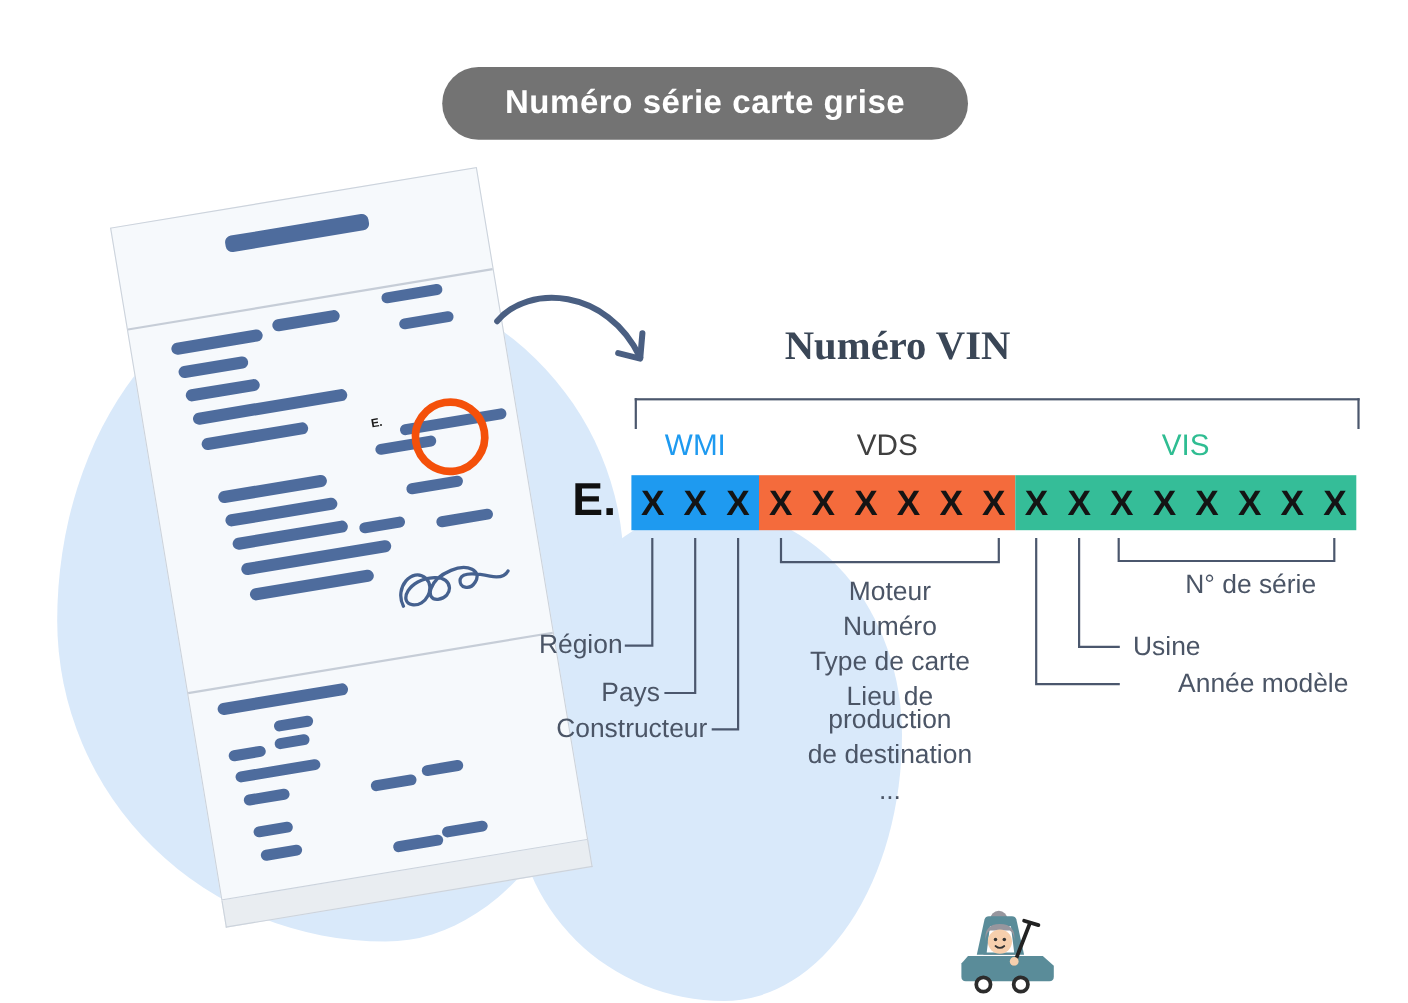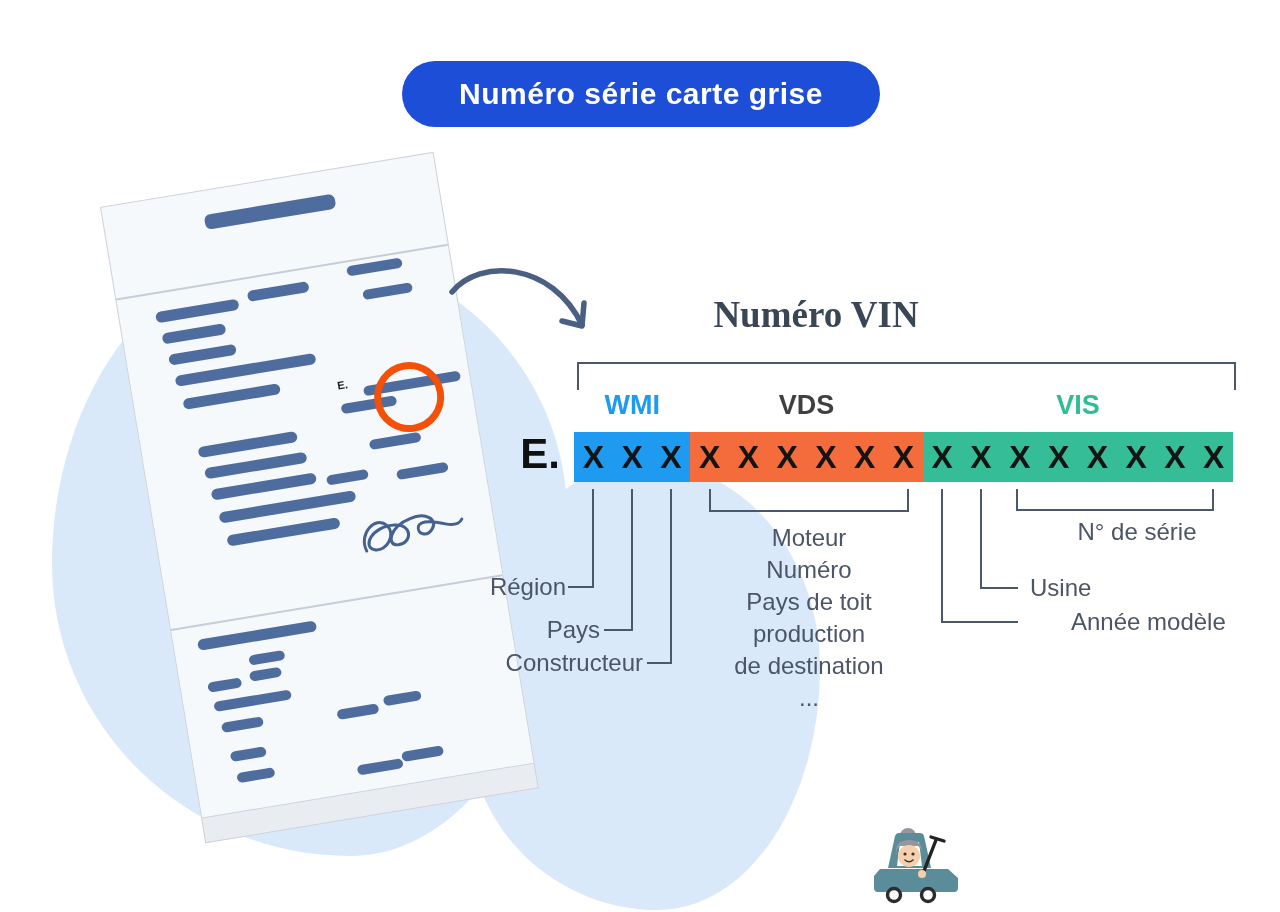--- a/index.html
+++ b/index.html
@@ -27,21 +27,21 @@
          display:flex;align-items:center;justify-content:center;}
   .badge span{color:#fff;font-size:30px;font-weight:800;letter-spacing:.5px;}
 
   
   .vin-title{position:absolute;left:609px;top:293px;width:414px;text-align:center;
              font-size:37px;font-weight:800;color:#3a4656;font-family:Liberation Serif, serif;}
   .bracket-top{position:absolute;left:577px;top:362px;width:655px;height:26px;
                border:2.5px solid #4b576d;border-bottom:none;}
   .code-row{position:absolute;left:574px;top:388px;width:659px;height:34px;display:flex;}
   .code-cell{display:flex;align-items:center;justify-content:center;
-             font-size:27px;font-weight:700;}
+             font-size:27px;font-weight:400;}
   .vin-row-prefix{position:absolute;left:498px;top:428px;width:62px;text-align:right;
                   font-size:42px;font-weight:800;color:#101010;line-height:52px;}
   .vin-bar{position:absolute;left:574px;top:432px;width:659px;height:50px;display:flex;}
   .vin-seg{display:flex;align-items:center;justify-content:space-around;}
   .vin-char{font-size:32px;font-weight:800;color:#141414;line-height:50px;}
 
   
   .note{position:absolute;font-size:24px;color:#4b5566;line-height:24px;}
   .lbl-region{left:416px;top:575px;width:150px;text-align:right;}
   .lbl-pays{left:460px;top:618px;width:140px;text-align:right;}
@@ -109,21 +109,21 @@
       <div class="ring"></div>
     </div>
     <div class="doc-edge"></div>
   </div>
 
   <svg class="abs" style="left:435px;top:255px" width="175" height="100" viewBox="0 0 175 100">
     <path d="M17 37 C45 3 117 7 147 70" fill="none" stroke="#4a5f82" stroke-width="5.5" stroke-linecap="round"></path>
     <path d="M127 66 L147 71 L149 48" fill="none" stroke="#4a5f82" stroke-width="5.5" stroke-linecap="round" stroke-linejoin="round"></path>
   </svg>
 
-  <div class="badge" id="badge" style="background: #1d4ed8;">
+  <div class="badge" id="badge" style="background: #737373;">
     <span>Numéro série carte grise</span>
   </div>
 
   <div class="vin-title">Numéro VIN</div>
   <div class="bracket-top"></div>
 
   <div class="code-row" id="code-row">
     <div class="code-cell" style="flex: 3 0 0px; color: rgb(30, 154, 240);">WMI</div>
     <div class="code-cell" style="flex: 6 0 0px; color: #404040;">VDS</div>
     <div class="code-cell" style="flex: 8 0 0px; color: rgb(47, 189, 146);">VIS</div>
@@ -173,23 +173,24 @@
   <div class="note lbl-constructeur">Constructeur</div>
 
   <div class="note vds-stack" id="vds-stack">
       <div class="vds-entry">
         <div>Moteur</div>
       </div>
       <div class="vds-entry">
         <div>Numéro</div>
       </div>
       <div class="vds-entry">
-        <div>Pays de toit</div>
-      </div>
-      <div class="vds-entry">
+        <div>Type de carte</div>
+      </div>
+      <div class="vds-entry">
+        <div>Lieu de</div>
         <div>production</div>
       </div>
       <div class="vds-entry">
         <div>de destination</div>
       </div>
       <div class="vds-entry">
         <div>...</div>
       </div>
     </div>
 

